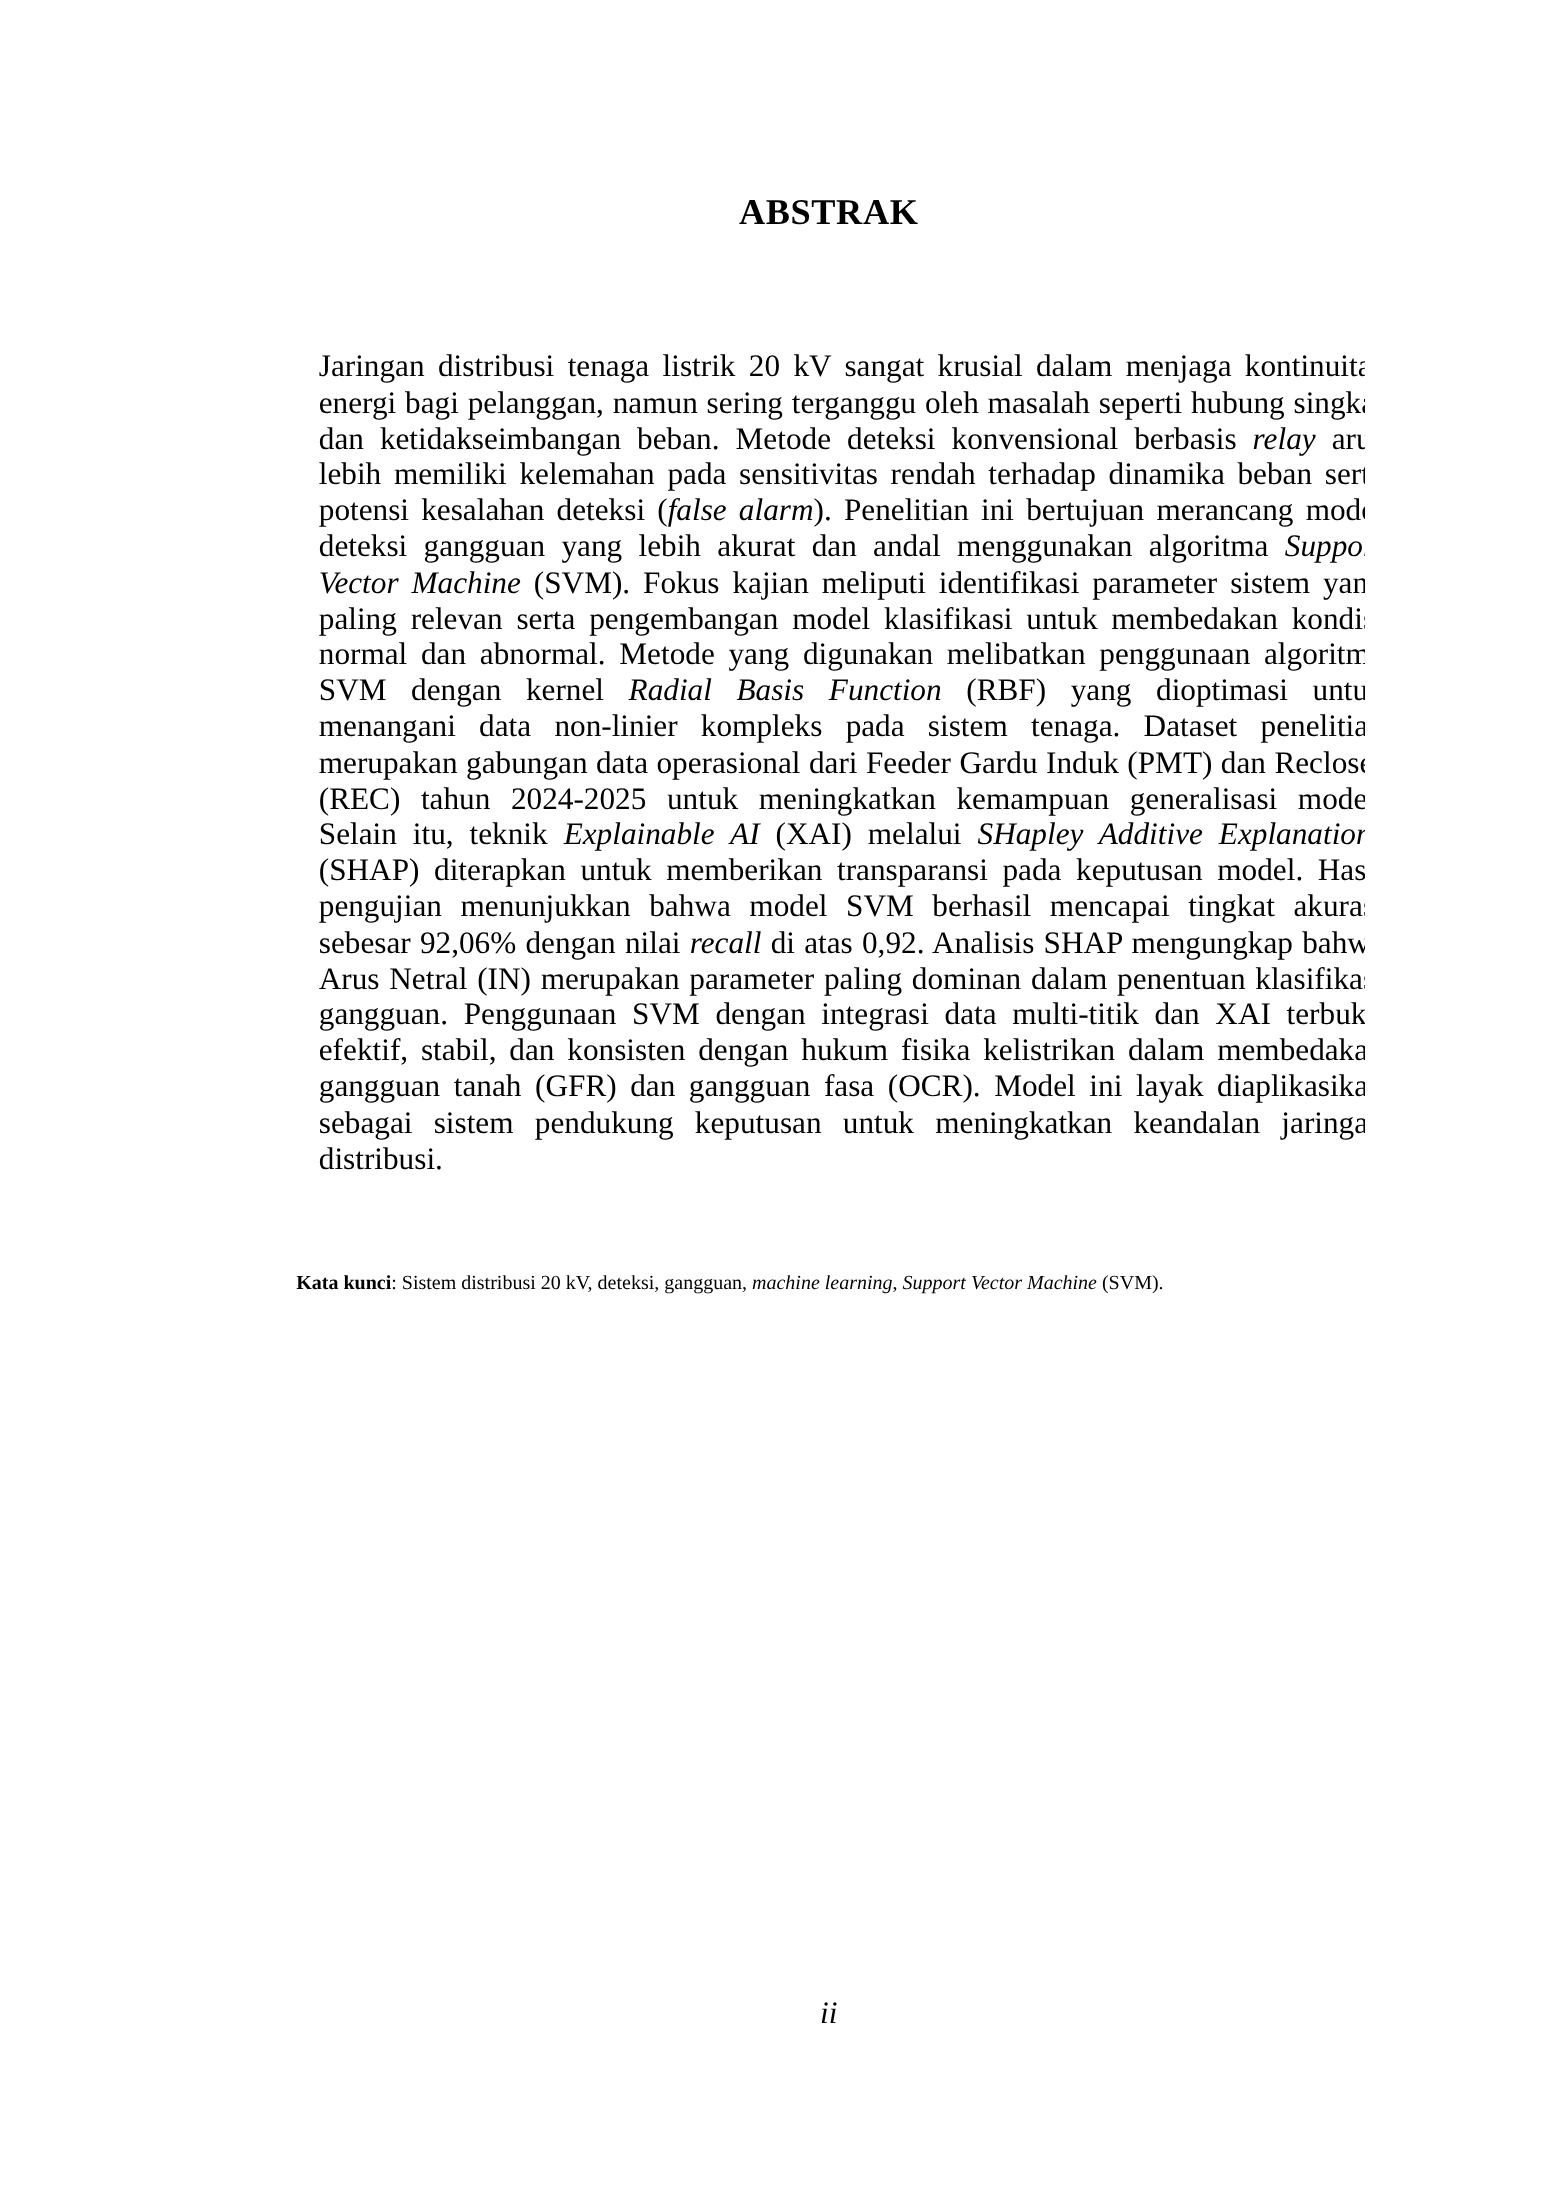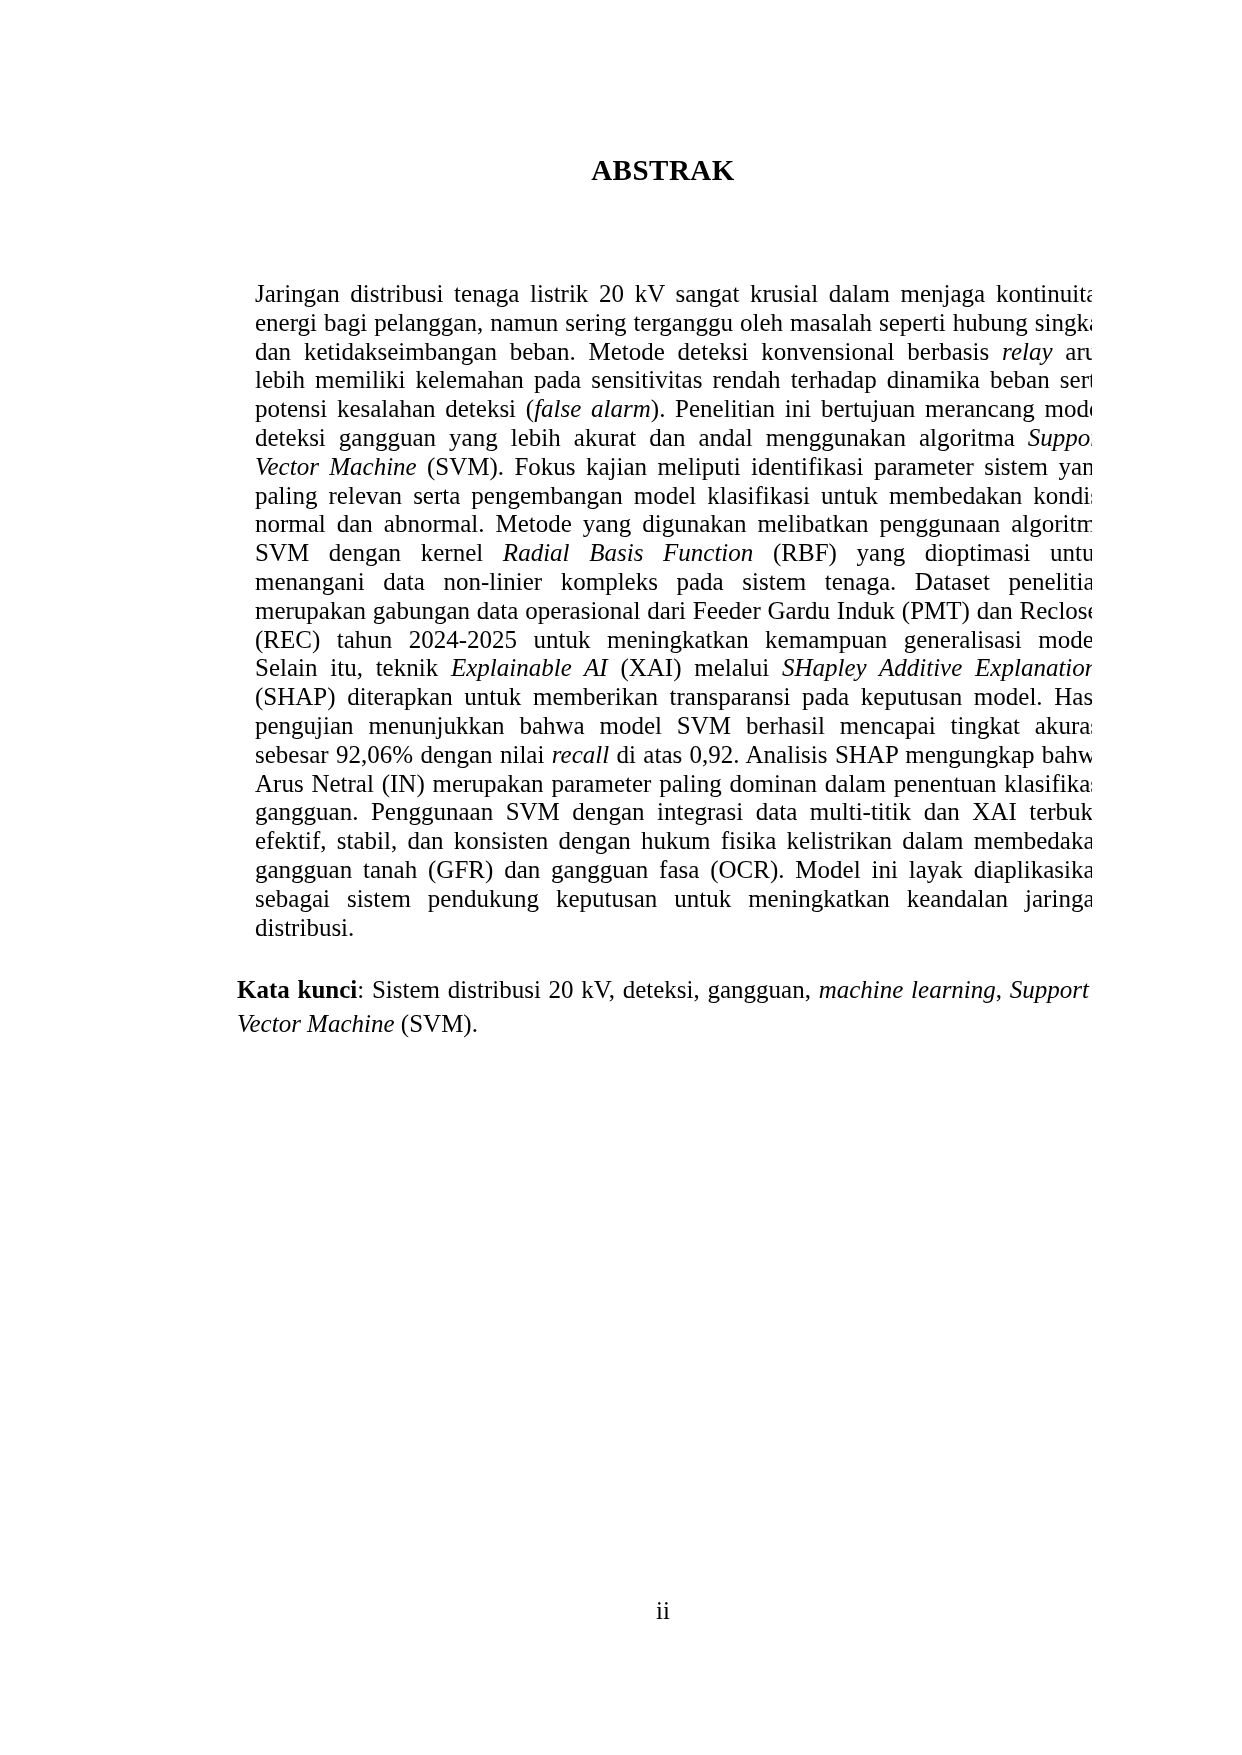--- a/index.html
+++ b/index.html
@@ -34,39 +34,40 @@
     left: 237px;
     width: 852px;
     margin: 18px;
     font-size: 25px;
     line-height: 28.8px;
     text-align: justify;
     word-spacing: 0.5px;
   }
   .keywords {
     position: absolute;
-    top: 973px;
+    top: 1010px;
     left: 237px;
     width: 852px;
     margin: 0;
-    font-size: 25px;
+    font-size: 16px;
     line-height: 34px;
     text-align: justify;
   }
   .keywords .kw-label {
     font-weight: bold;
   }
   .page-number {
     position: absolute;
     top: 1597px;
     left: 237px;
     width: 852px;
     text-align: center;
     font-size: 25px;
     line-height: 28px;
+    font-style: italic;
   }
   i { font-style: italic; }
 </style>
 </head>
 <body>
 
 <div class="page">
 
   <h1 class="title">ABSTRAK</h1>
 

